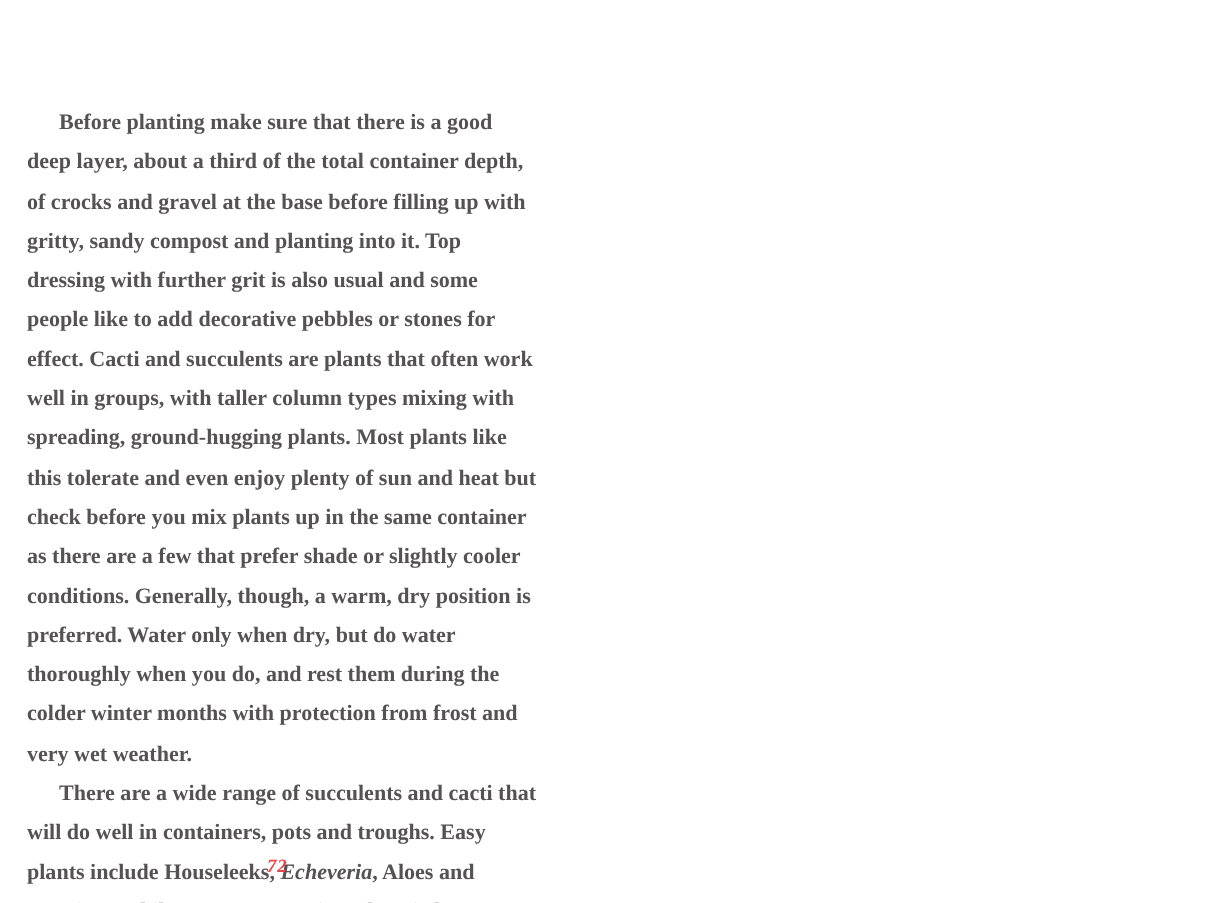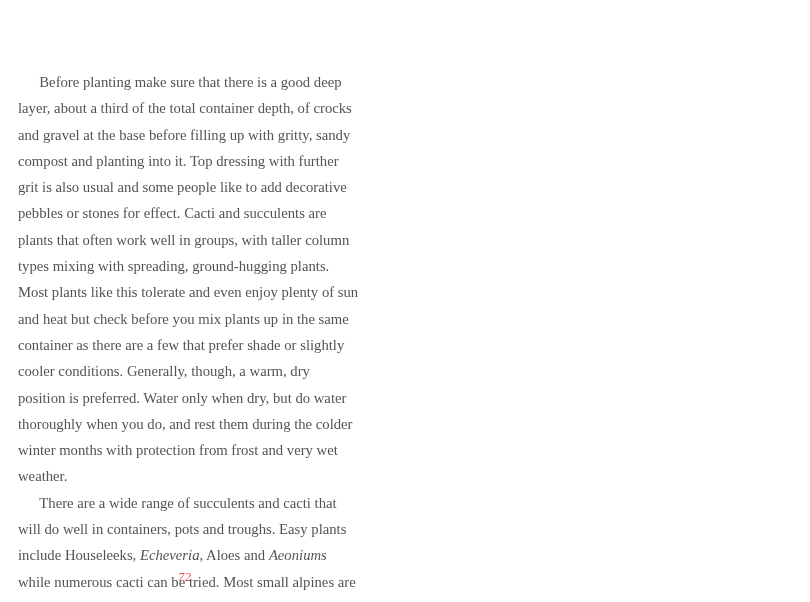--- a/index.html
+++ b/index.html
@@ -19,21 +19,21 @@
     position: absolute;
     inset: 0;
     display: flex;
   }
   .page {
     position: relative;
     width: 405px;
     height: 602px;
     box-sizing: border-box;
   }
-  .page-left  { padding: 0 48px 0 18px; }
+  .page-left  { padding: 0 48px 0 18px; font-weight: bold; }
   .page-right { padding: 0 18px 0 50px; }
 
   
   .body-text {
     font-size: 14.7px;
     line-height: 26.3px;
     text-align: left;
     color: #555253;
   }
   .body-text p {

